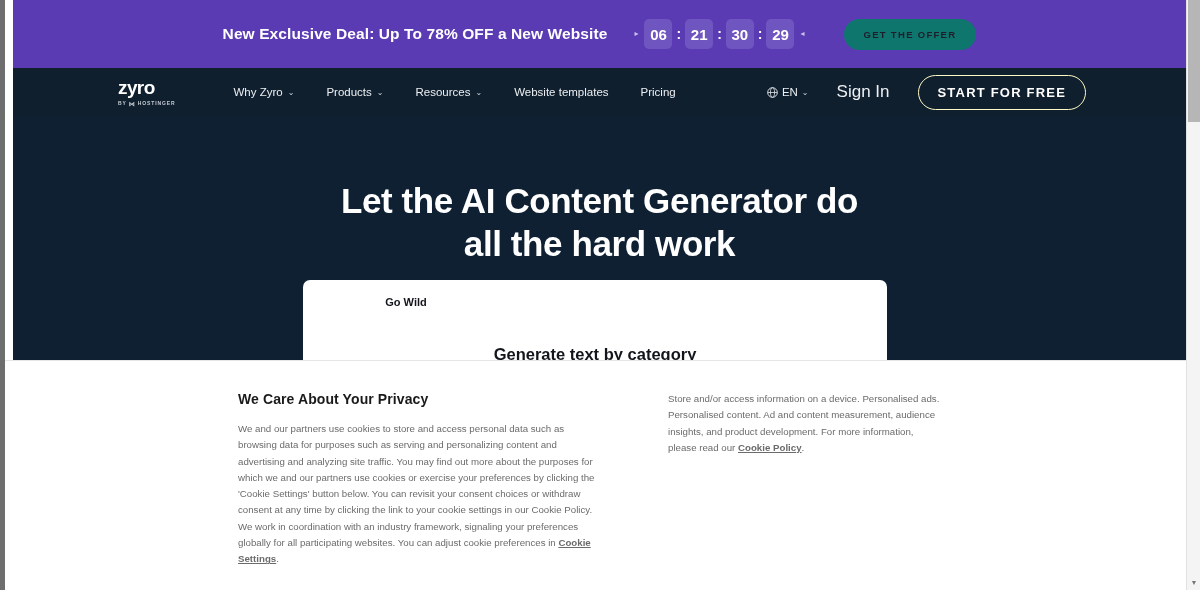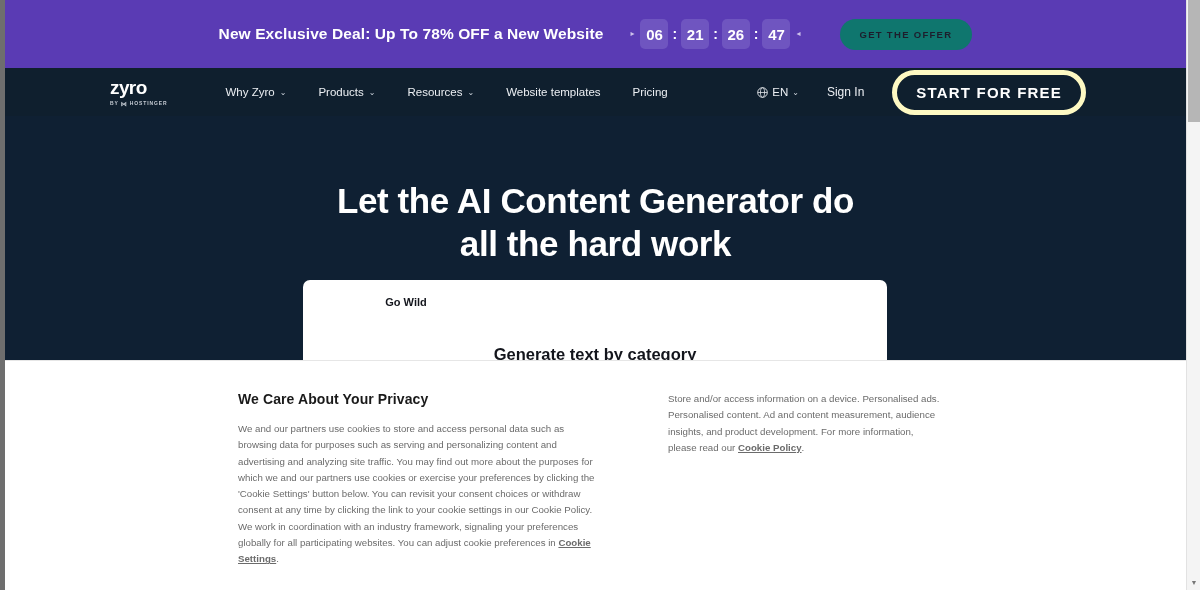--- a/index.html
+++ b/index.html
@@ -57,20 +57,21 @@
   .scrollbar-arrow.up { top: 2px; }
   .scrollbar-arrow.down { bottom: 2px; }
 
   
   .page {
     position: absolute;
     left: 5px; top: 0;
     width: 1181px;
     height: 590px;
     overflow: hidden;
+    padding-left: 8px;
   }
 
   
   .promo {
     position: relative;
     height: 68px;
     background: #5a3bb4;
     display: flex;
     align-items: center;
     justify-content: center;
@@ -193,30 +194,30 @@
     align-items: center;
     gap: 4px;
     cursor: pointer;
   }
   .globe {
     width: 11px; height: 11px;
     display: inline-block;
   }
   .signin {
     color: #eceff3;
-    font-size: 12px;
+    font-size: 17px;
     cursor: pointer;
   }
   .start-free {
     color: #ffffff;
-    font-size: 15px;
+    font-size: 13px;
     font-weight: bold;
     letter-spacing: 1.2px;
     padding: 9px 19px;
-    border: 5px solid #fef9c3;
+    border: 1px solid #fef9c3;
     border-radius: 40px;
     background: transparent;
     cursor: pointer;
     font-family: "Liberation Sans", sans-serif;
     white-space: nowrap;
   }
 
   
   .hero {
     height: 297px;
@@ -332,23 +333,23 @@
 
     <div class="promo">
       <div class="promo-text">New Exclusive Deal: Up To 78% OFF a New Website</div>
 
       <div class="countdown">
         <span class="cd-caret">▸</span>
         <span class="cd-box">06</span>
         <span class="cd-sep">:</span>
         <span class="cd-box">21</span>
         <span class="cd-sep">:</span>
-        <span class="cd-box">26</span>
+        <span class="cd-box">30</span>
         <span class="cd-sep">:</span>
-        <span class="cd-box">47</span>
+        <span class="cd-box">29</span>
         <span class="cd-caret">◂</span>
       </div>
 
       <button class="promo-btn">GET THE OFFER</button>
     </div>
 
     <div class="navbar">
 
       <div class="logo-wrap">
         <div class="logo-word">zyro</div>

